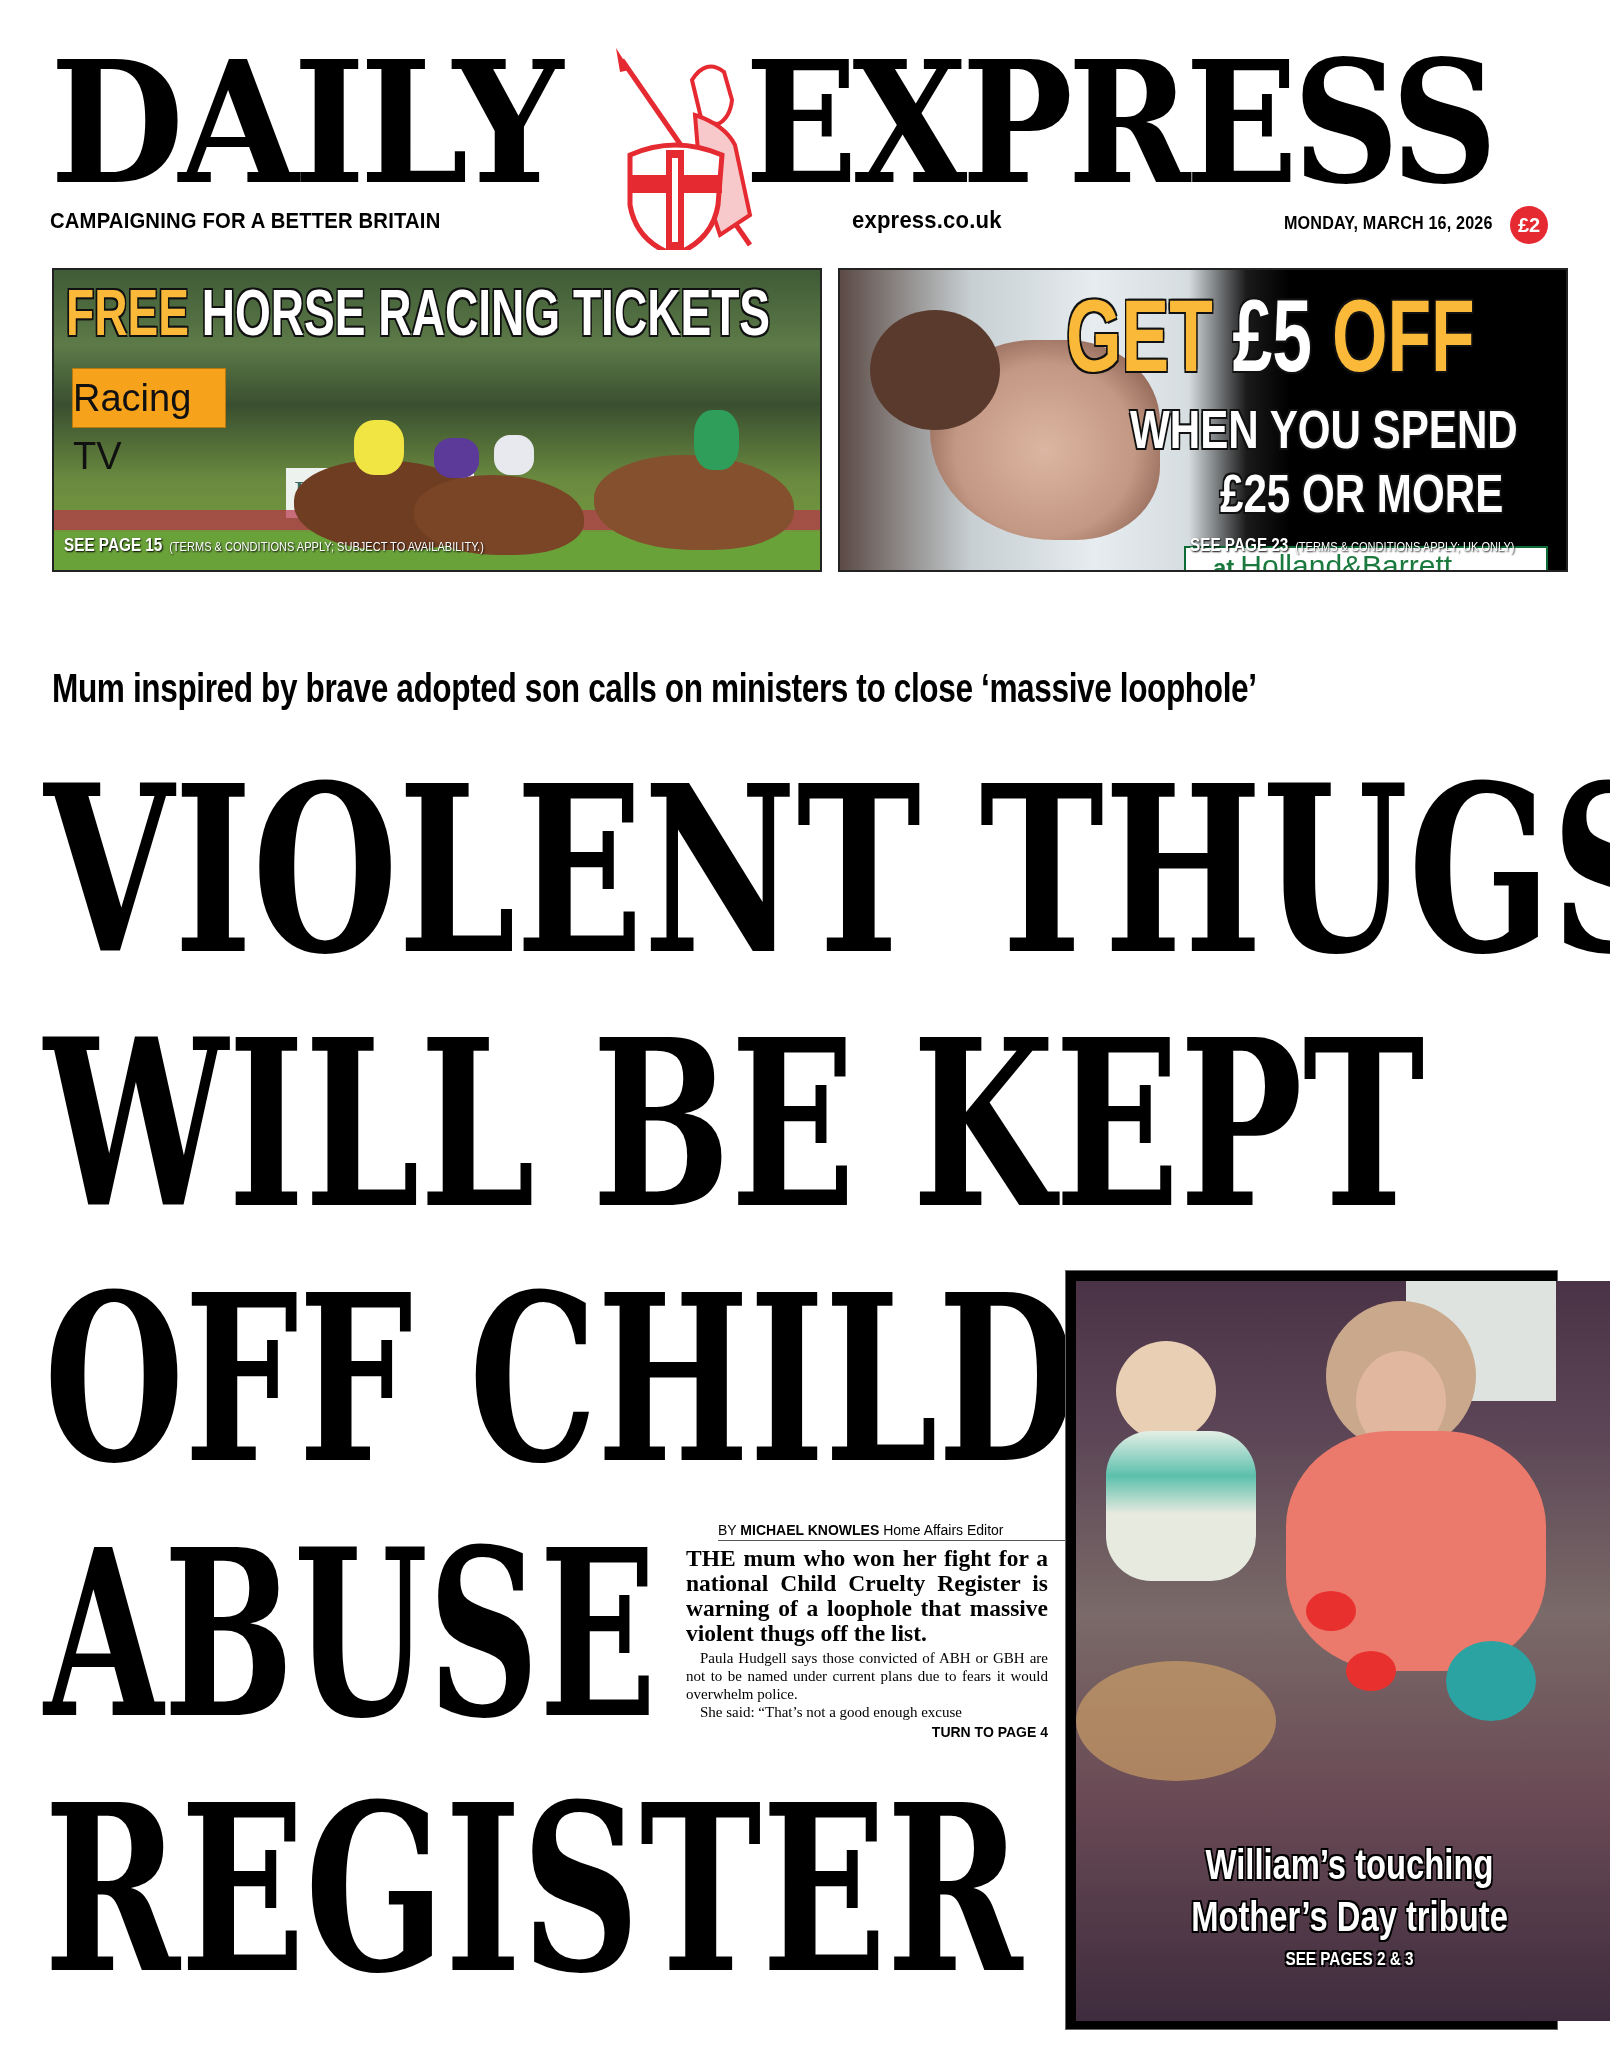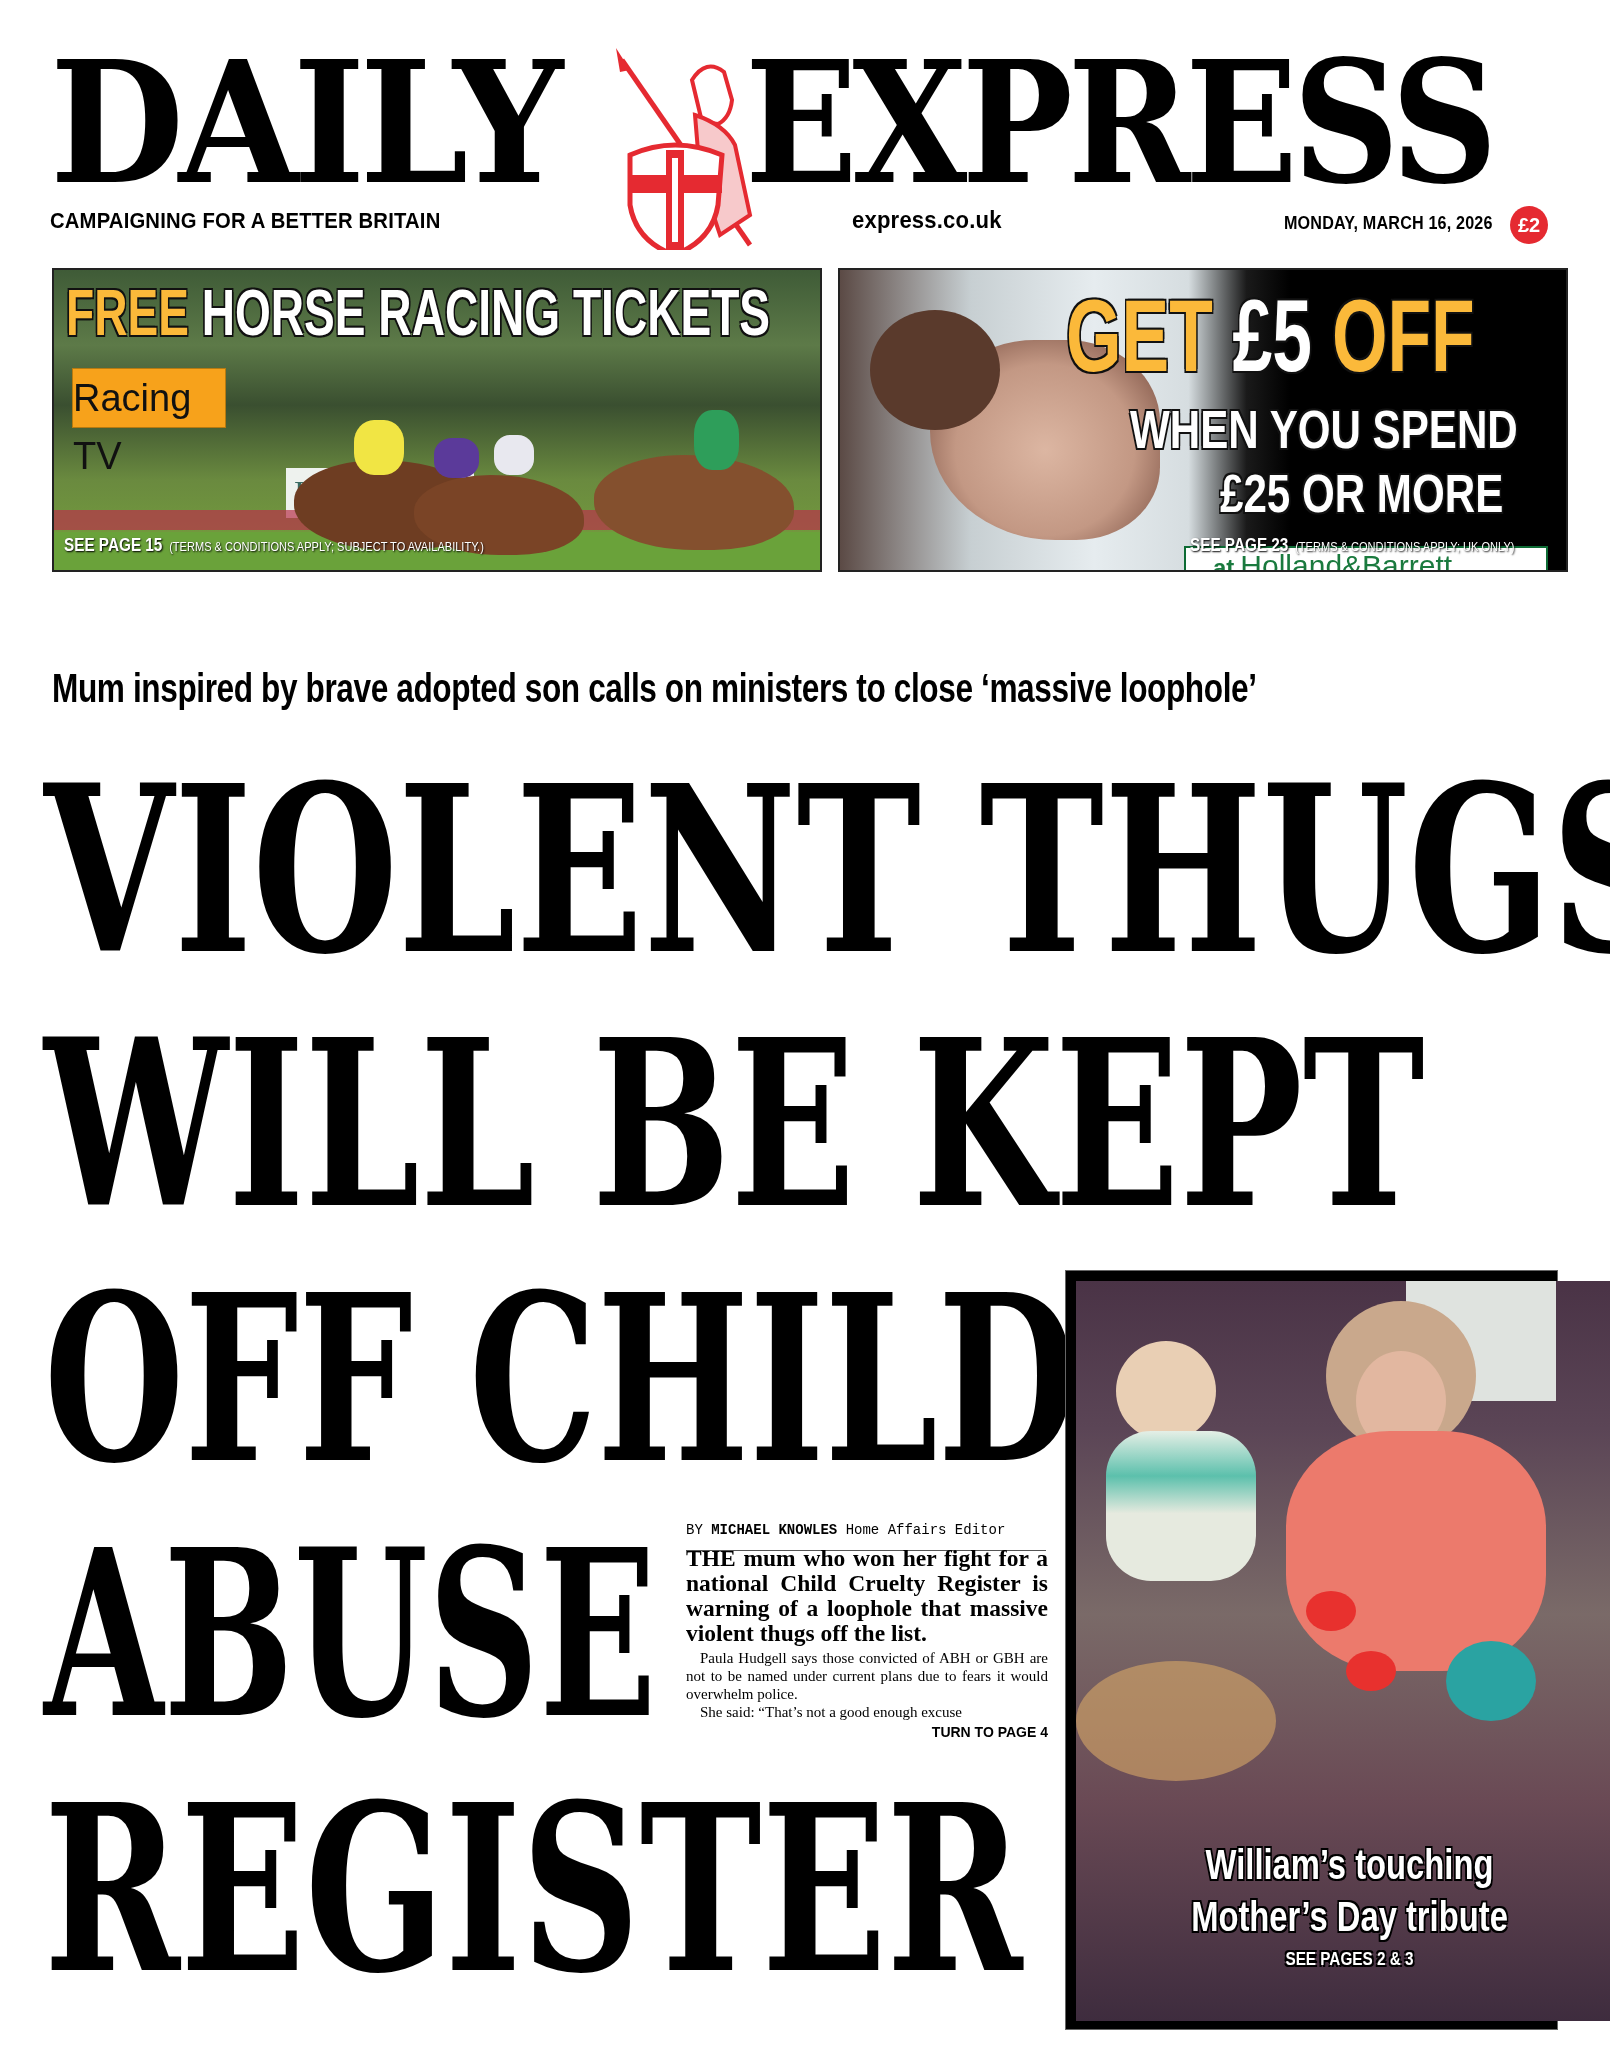--- a/index.html
+++ b/index.html
@@ -36,21 +36,21 @@
   
   .strap{position:absolute;left:52px;top:666px;font-family:"Liberation Sans",sans-serif;font-weight:bold;font-size:40px;white-space:nowrap;transform:scaleX(0.79);transform-origin:left top;letter-spacing:-0.5px;}
   
   .hl{position:absolute;left:44px;font-family:"DejaVu Serif","Liberation Serif",serif;font-weight:bold;white-space:nowrap;line-height:1;color:#000;transform-origin:left top;}
   .hl1{top:756px;font-size:280px;transform:scaleX(0.598) scaleY(0.82);}
   .hl2{top:1010px;font-size:280px;transform:scaleX(0.585) scaleY(0.82);}
   .hl3{top:1265px;font-size:280px;transform:scaleX(0.575) scaleY(0.82);}
   .hl4{top:1520px;font-size:280px;transform:scaleX(0.55) scaleY(0.82);}
   .hl5{top:1775px;font-size:280px;transform:scaleX(0.585) scaleY(0.82);}
   
-  .byline{position:absolute;left:686px;top:1522px;width:360px;font-size:14px;border-bottom:1px solid #555;padding-bottom:12px;white-space:nowrap;font-family:Liberation Mono, monospace;}
+  .byline{position:absolute;left:718px;top:1522px;width:360px;font-size:14px;border-bottom:1px solid #555;padding-bottom:2px;white-space:nowrap;}
   .byline b{font-weight:bold;}
   .intro{position:absolute;left:686px;top:1546px;width:362px;font-family:"Liberation Serif",serif;font-weight:bold;font-size:23.5px;line-height:25px;text-align:justify;}
   .body-text{position:absolute;left:686px;top:1649px;width:362px;font-family:"Liberation Serif",serif;font-size:15px;line-height:18px;text-align:justify;}
   .body-text p{margin:0;text-indent:14px;}
   .turn{position:absolute;left:686px;top:1724px;width:362px;text-align:right;font-weight:bold;font-size:14px;}
   
   .photo-frame{position:absolute;left:1065px;top:1270px;width:493px;height:760px;background:#000;border:1px solid #666;box-sizing:border-box;}
   .photo{position:absolute;left:10px;top:10px;width:538px;height:740px;overflow:hidden;background:linear-gradient(180deg,#4a3346 0%,#5b4556 20%,#7a6a68 45%,#6a4a55 70%,#3e2c3e 100%);padding-left:9px;}
   .photo-caption{position:absolute;left:0;width:100%;text-align:center;color:#fff;font-weight:bold;white-space:nowrap;text-shadow:2px 2px 0 #000,-2px -2px 0 #000,2px -2px 0 #000,-2px 2px 0 #000;}
   .cap1{top:560px;font-size:42px;transform:scaleX(0.78);}

